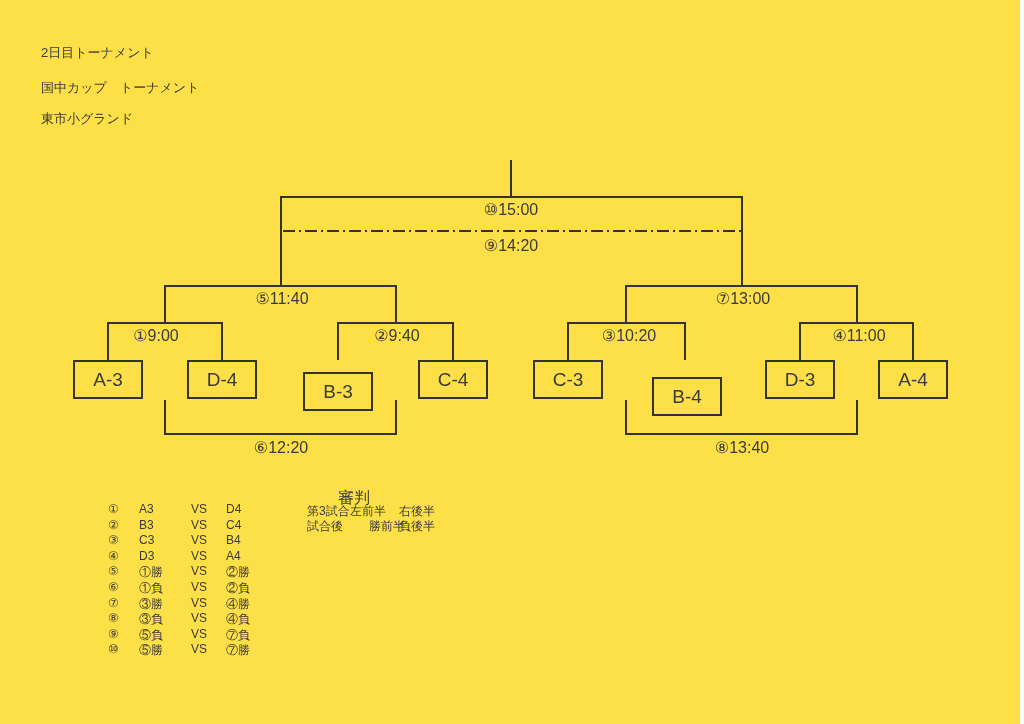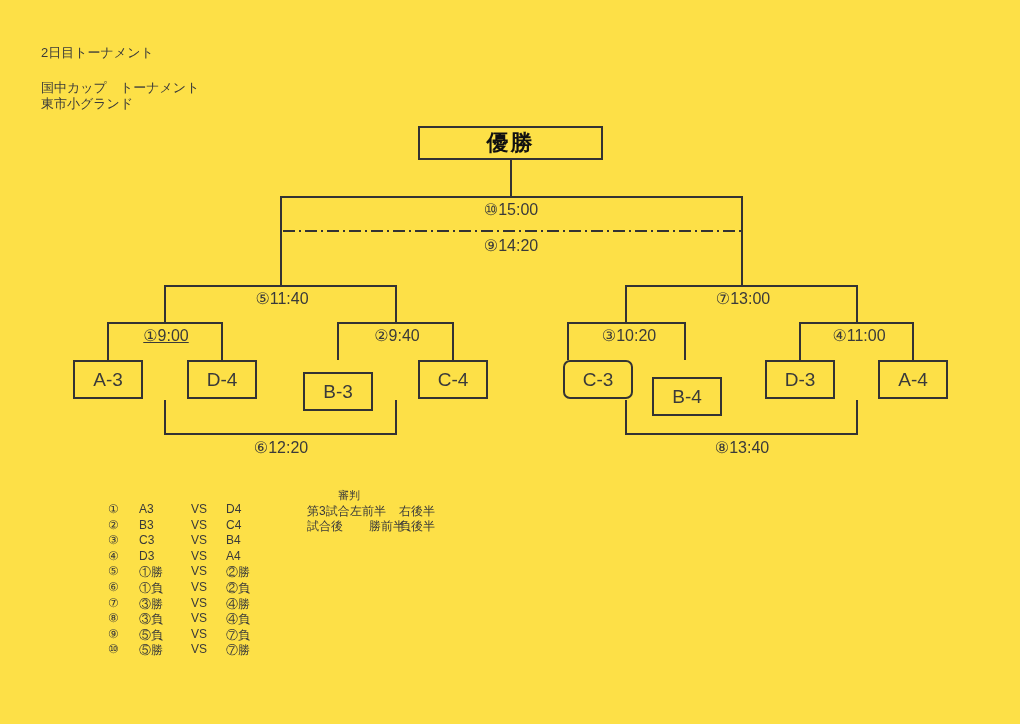--- a/index.html
+++ b/index.html
@@ -14,21 +14,21 @@
   }
   .hdr {
     position: absolute;
     left: 41px;
     font-size: 13px;
     color: #3a3a3a;
     white-space: pre;
   }
   .hdr.l1 { top: 44px; }
   .hdr.l2 { top: 79px; }
-  .hdr.l3 { top: 95px; }
+  .hdr.l3 { top: 110px; }
   .champ {
     position: absolute;
     left: 418px; top: 126px;
     width: 185px; height: 34px;
     border: 2px solid #333333;
     box-sizing: border-box;
     display: flex; align-items: center; justify-content: center;
     font-size: 22px; font-weight: bold; color: #111111;
     letter-spacing: 2px;
   }
@@ -59,81 +59,78 @@
   }
   .srow { position: relative; height: 15.6px; }
   .srow span { position: absolute; top: 0; white-space: nowrap; }
   .srow .c0 { left: 0; }
   .srow .c1 { left: 31px; }
   .srow .c2 { left: 83px; }
   .srow .c3 { left: 118px; }
   .ref-title {
     position: absolute;
     left: 338px; top: 488px;
-    font-size: 11px; color: #3a3a3a;
+    font-size: 16px; color: #3a3a3a;
   }
   .ref-row {
     position: absolute;
     left: 307px;
     height: 15px;
     font-size: 12px; color: #3a3a3a;
   }
   .ref-row span { position: absolute; top: 0; white-space: nowrap; }
 </style>
 </head>
 <body>
 
 <div class="page">
 
   <div class="hdr l1">2日目トーナメント</div>
   <div class="hdr l2">国中カップ　トーナメント</div>
   <div class="hdr l3">東市小グランド</div>
 
-  <div class="champ">
-    <span>優勝</span>
-  </div>
 
   <svg class="lines" width="1024" height="724" viewBox="0 0 1024 724">
     <path d="M511 160 V197"></path>
     <path d="M281 287 V197 H742 V287"></path>
     <path class="dashdot" d="M283 231 H741"></path>
     <path d="M165 323 V286 H396 V323"></path>
     <path d="M626 323 V286 H857 V323"></path>
     <path d="M108 360 V323 H222 V360"></path>
     <path d="M338 360 V323 H453 V360"></path>
     <path d="M568 360 V323 H685 V360"></path>
     <path d="M800 360 V323 H913 V360"></path>
     <path d="M165 400 V434 H396 V400"></path>
     <path d="M626 400 V434 H857 V400"></path>
   </svg>
 
   <div class="mlabel" style="left:511px; top:200px;">⑩15:00</div>
   <div class="mlabel" style="left:511px; top:236px;">⑨14:20</div>
   <div class="mlabel" style="left:282px; top:289px;">⑤11:40</div>
   <div class="mlabel" style="left:743px; top:289px;">⑦13:00</div>
-  <div class="mlabel" style="left:166px; top:326px;text-decoration:underline;">①9:00</div>
+  <div class="mlabel" style="left:156px; top:326px;">①9:00</div>
   <div class="mlabel" style="left:397px; top:326px;">②9:40</div>
   <div class="mlabel" style="left:629px; top:326px;">③10:20</div>
   <div class="mlabel" style="left:859px; top:326px;">④11:00</div>
   <div class="mlabel" style="left:281px; top:438px;">⑥12:20</div>
   <div class="mlabel" style="left:742px; top:438px;">⑧13:40</div>
 
   <div class="tbox" style="left:73px;">
       <span>A-3</span>
     </div>
   <div class="tbox" style="left:187px;">
       <span>D-4</span>
     </div>
   <div class="tbox" style="left:303px;margin-top:12px;">
       <span>B-3</span>
     </div>
   <div class="tbox" style="left:418px;">
       <span>C-4</span>
     </div>
-  <div class="tbox" style="left:563px;border-radius:7px;">
+  <div class="tbox" style="left:533px;">
       <span>C-3</span>
     </div>
   <div class="tbox" style="left:652px;margin-top:17px;">
       <span>B-4</span>
     </div>
   <div class="tbox" style="left:765px;">
       <span>D-3</span>
     </div>
   <div class="tbox" style="left:878px;">
       <span>A-4</span>

